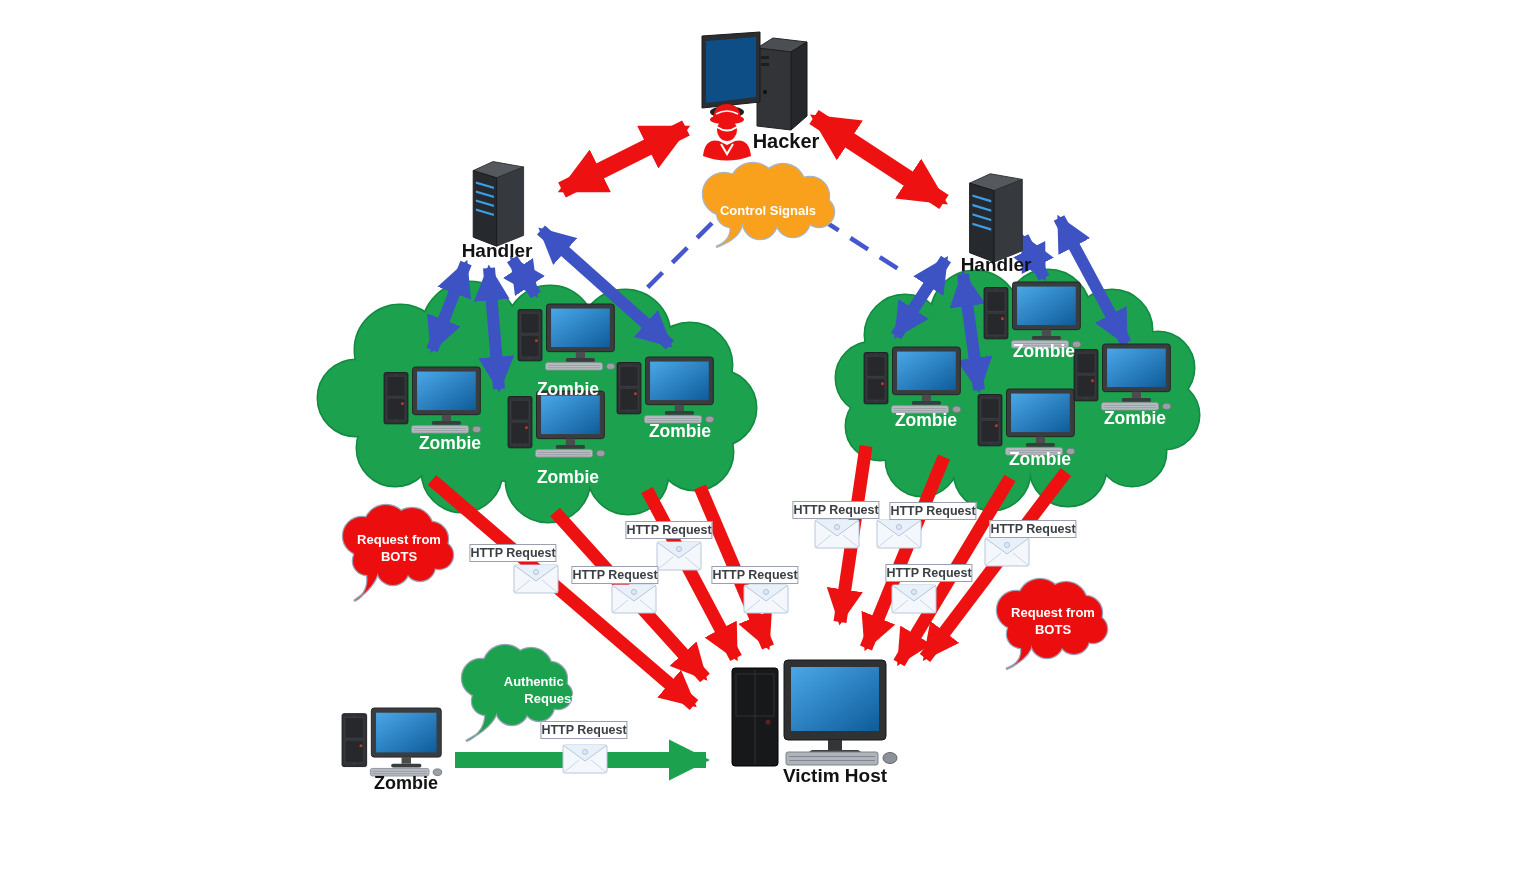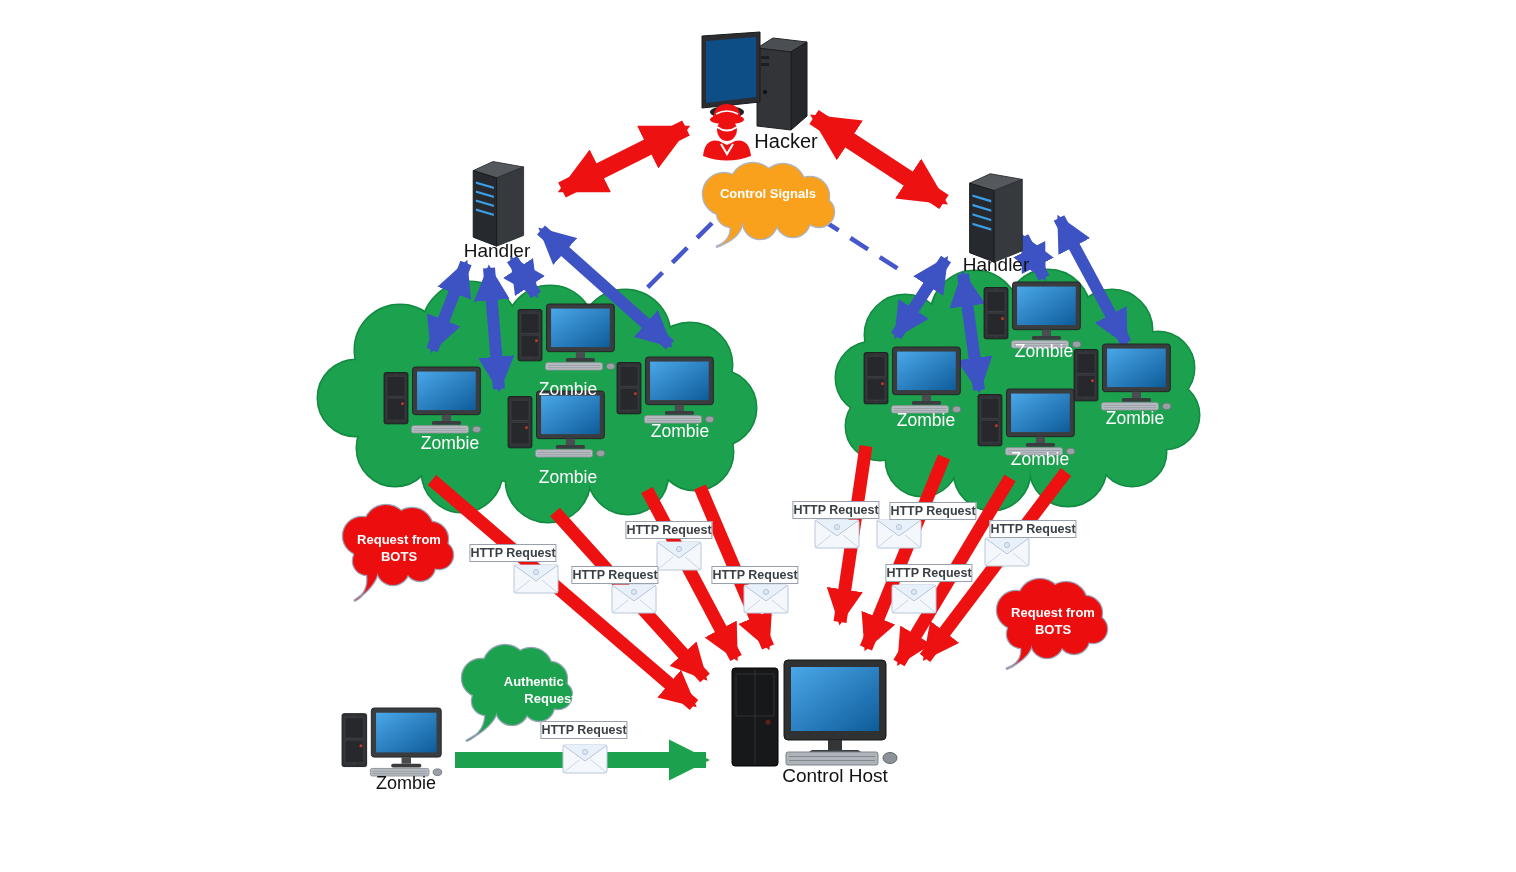--- a/index.html
+++ b/index.html
@@ -16,21 +16,21 @@
   .bub-or-fill{fill:var(--c-orange);}
   .bub-red{fill:var(--c-bubble-red);stroke:#9aa3b8;stroke-width:2.5;}
   .bub-red-fill{fill:var(--c-bubble-red);}
   .bub-grn{fill:var(--c-green);stroke:#9aa3b8;stroke-width:2.5;}
   .bub-grn-fill{fill:var(--c-green);}
   .a-red-d{stroke:var(--c-red);stroke-width:17;}
   .a-blue{stroke:var(--c-blue);stroke-width:12;}
   .a-atk{stroke:var(--c-red);stroke-width:13;}
   .a-green{stroke:var(--c-green);stroke-width:16;}
   .dash{stroke:#4656cc;stroke-width:4.5;stroke-dasharray:21 14;fill:none;}
-  .lbl{position:absolute;transform:translateX(-50%);white-space:nowrap;font-weight:400;text-align:right;}
+  .lbl{position:absolute;transform:translateX(-50%);white-space:nowrap;font-weight:700;text-align:right;}
   .nlabel{font-size:19px;color:#121212;}
   .zlabel{font-size:17.5px;color:#ffffff;}
   .http{position:absolute;transform:translateX(-50%);background:#ffffff;border:1.5px solid #999fae;
         color:#3b4045;font-weight:700;font-size:12.5px;padding:1px 0;white-space:nowrap;}
   .bubble-text{position:absolute;transform:translateX(-50%);color:#fff;font-weight:700;font-size:13px;
         text-align:center;line-height:1.3;white-space:normal;}
 </style>
 </head>
 <body>
 
@@ -275,21 +275,21 @@
   </g>
   <g>
     <use href="#bub-auth-shape" class="bub-grn"></use>
         <use href="#bub-auth-shape" class="bub-grn-fill"></use>
   </g>
 </svg>
 
 <div class="lbl nlabel" style="left:786px;top:130px;font-size:20px;">Hacker</div>
 <div class="lbl nlabel" style="left:497px;top:240px;">Handler</div>
 <div class="lbl nlabel" style="left:996px;top:254px;">Handler</div>
-<div class="lbl nlabel" style="left:835px;top:765px;">Control Host</div>
+<div class="lbl nlabel" style="left:835px;top:765px;">Victim Host</div>
 <div class="lbl nlabel" style="left:406px;top:773px;font-size:18px;">Zombie</div>
 
 <div class="lbl zlabel" style="left:568px;top:379px;">Zombie</div>
 <div class="lbl zlabel" style="left:450px;top:433px;">Zombie</div>
 <div class="lbl zlabel" style="left:568px;top:467px;">Zombie</div>
 <div class="lbl zlabel" style="left:680px;top:421px;">Zombie</div>
 <div class="lbl zlabel" style="left:1044px;top:341px;">Zombie</div>
 <div class="lbl zlabel" style="left:926px;top:410px;">Zombie</div>
 <div class="lbl zlabel" style="left:1040px;top:449px;">Zombie</div>
 <div class="lbl zlabel" style="left:1135px;top:408px;">Zombie</div>
@@ -297,17 +297,17 @@
 <div class="http" style="left:513px;top:544px;">HTTP Request</div>
 <div class="http" style="left:615px;top:566px;">HTTP Request</div>
 <div class="http" style="left:669px;top:521px;">HTTP Request</div>
 <div class="http" style="left:755px;top:566px;">HTTP Request</div>
 <div class="http" style="left:836px;top:501px;">HTTP Request</div>
 <div class="http" style="left:933px;top:502px;">HTTP Request</div>
 <div class="http" style="left:1033px;top:520px;">HTTP Request</div>
 <div class="http" style="left:929px;top:564px;">HTTP Request</div>
 <div class="http" style="left:584px;top:721px;">HTTP Request</div>
 
-<div class="bubble-text" style="left:768px;top:186px;width:140px;">Control Signals</div>
+<div class="bubble-text" style="left:768px;top:203px;width:140px;">Control Signals</div>
 <div class="bubble-text" style="left:399px;top:532px;width:110px;">Request from BOTS</div>
 <div class="bubble-text" style="left:1053px;top:605px;width:110px;">Request from BOTS</div>
 <div class="bubble-text" style="left:518px;top:674px;width:100px;margin-left:32px;">Authentic User Request</div>
 </div>
 
 </body></html>

